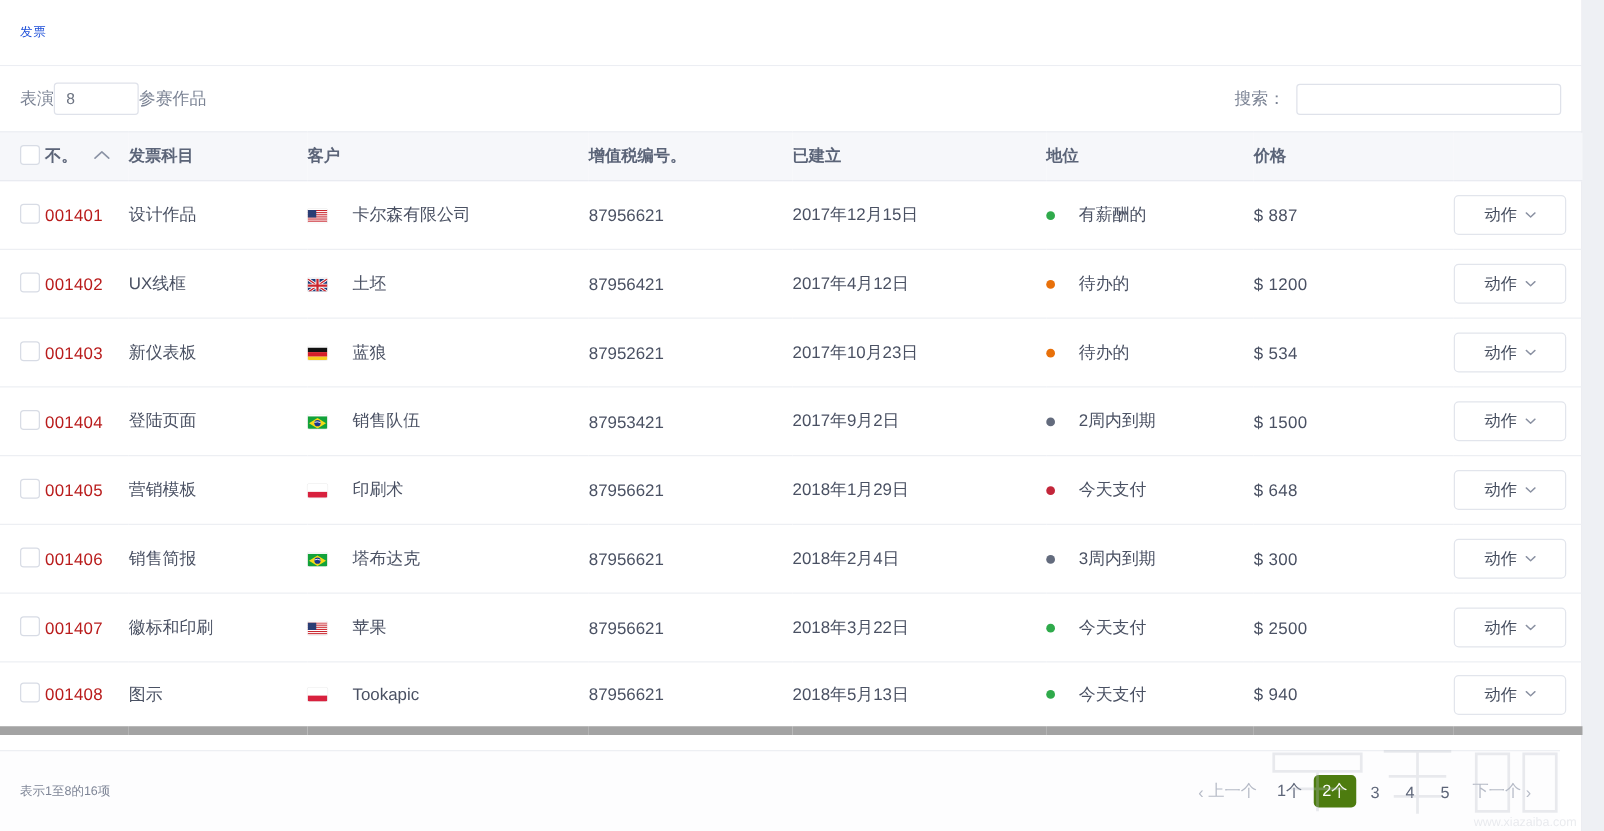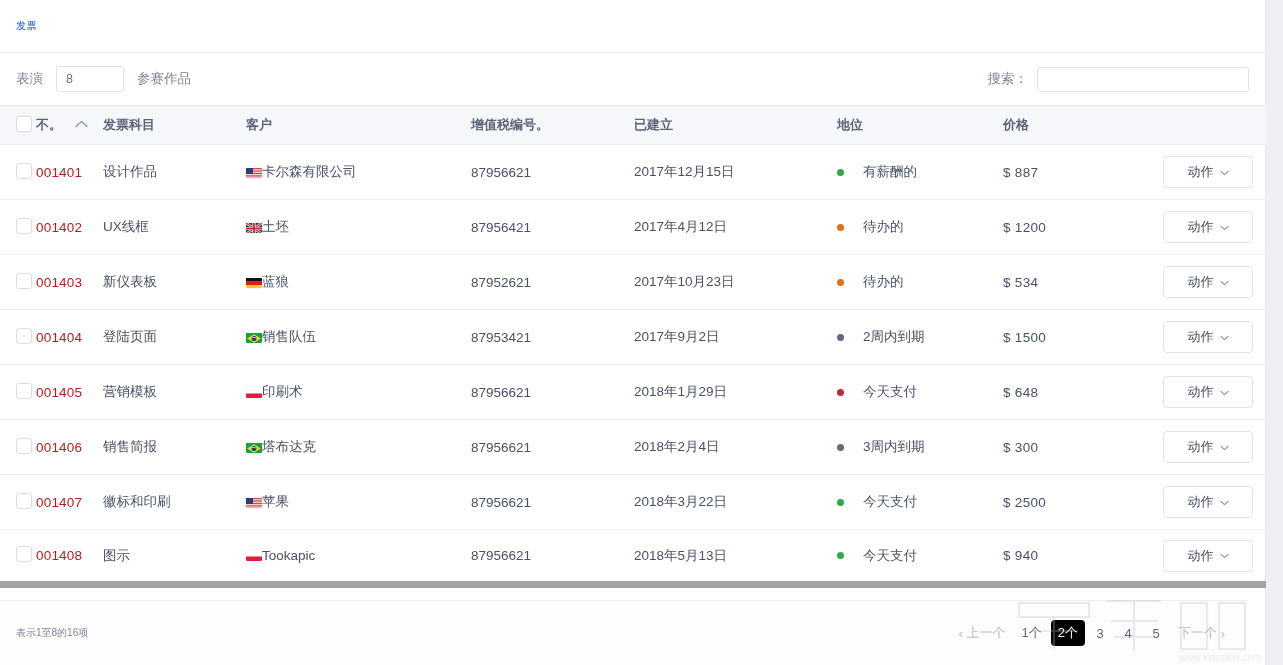--- a/index.html
+++ b/index.html
@@ -40,21 +40,21 @@
   }
 
   
   .toolbar {
     height: 52px;
     display: flex;
     align-items: center;
     padding: 0 16px;
     background: #fff;
   }
-  .len-group { display: flex; align-items: center; gap: 13px; }
+  .len-group { display: flex; align-items: center; gap: 0; }
   .len-label, .len-suffix {
     font-size: 13.5px;
     color: #7b8394;
   }
   .len-select {
     width: 68px; height: 26px;
     border: 1px solid #dfe2ea;
     border-radius: 3px;
     background: #fff;
     font-size: 12.5px;
@@ -128,21 +128,21 @@
   }
   .sort-ico {
     display: inline-block;
     margin-left: 9px;
     color: #8b93a5;
     font-size: 11px;
     transform: translateY(-1px);
   }
   .no-cell { color: #b91c1c; letter-spacing: .2px; }
 
-  .client-cell { display: flex; align-items: center; gap: 0; }
+  .client-cell { display: flex; align-items: center; gap: 20px; }
   .flag {
     width: 16px; height: 11px;
     border-radius: 1.5px;
     display: inline-block;
     flex: 0 0 auto;
     overflow: hidden;
     box-shadow: 0 0 0 .5px rgba(0,0,0,.08);
   }
 
   .status-cell { display: flex; align-items: center; gap: 19px; }
@@ -189,21 +189,21 @@
     font-size: 13px;
     color: #5d6578;
     padding: 0 7px;
     cursor: pointer;
     background: transparent;
     border: none;
     font-family: "Liberation Sans", sans-serif;
   }
   .pg.muted { color: #b6bbc7; }
   .pg.active {
-    background: #000000;
+    background: #4d7c0f;
     color: #fff;
   }
   .pg .chev { color: #b6bbc7; font-size: 13px; }
 
   
   .wm {
     position: absolute;
     right: 22px; bottom: 2px;
     width: 250px; height: 72px;
     pointer-events: none;

